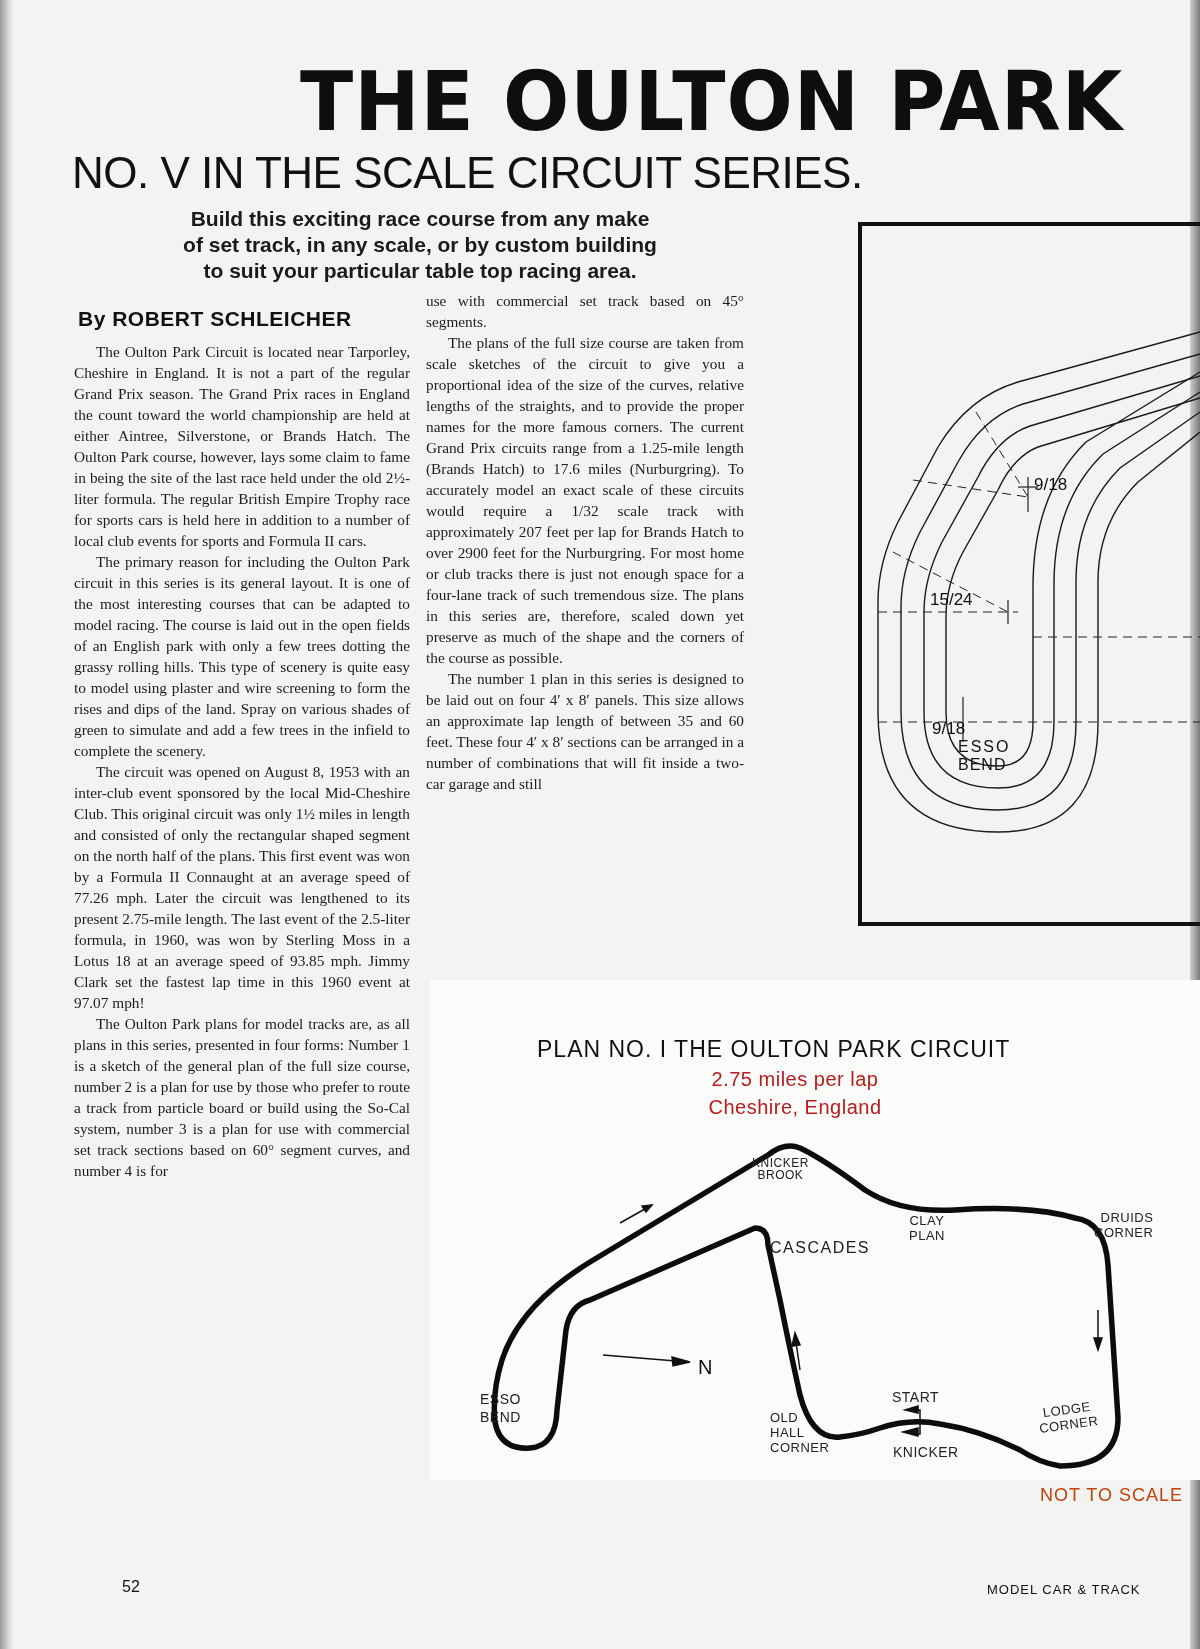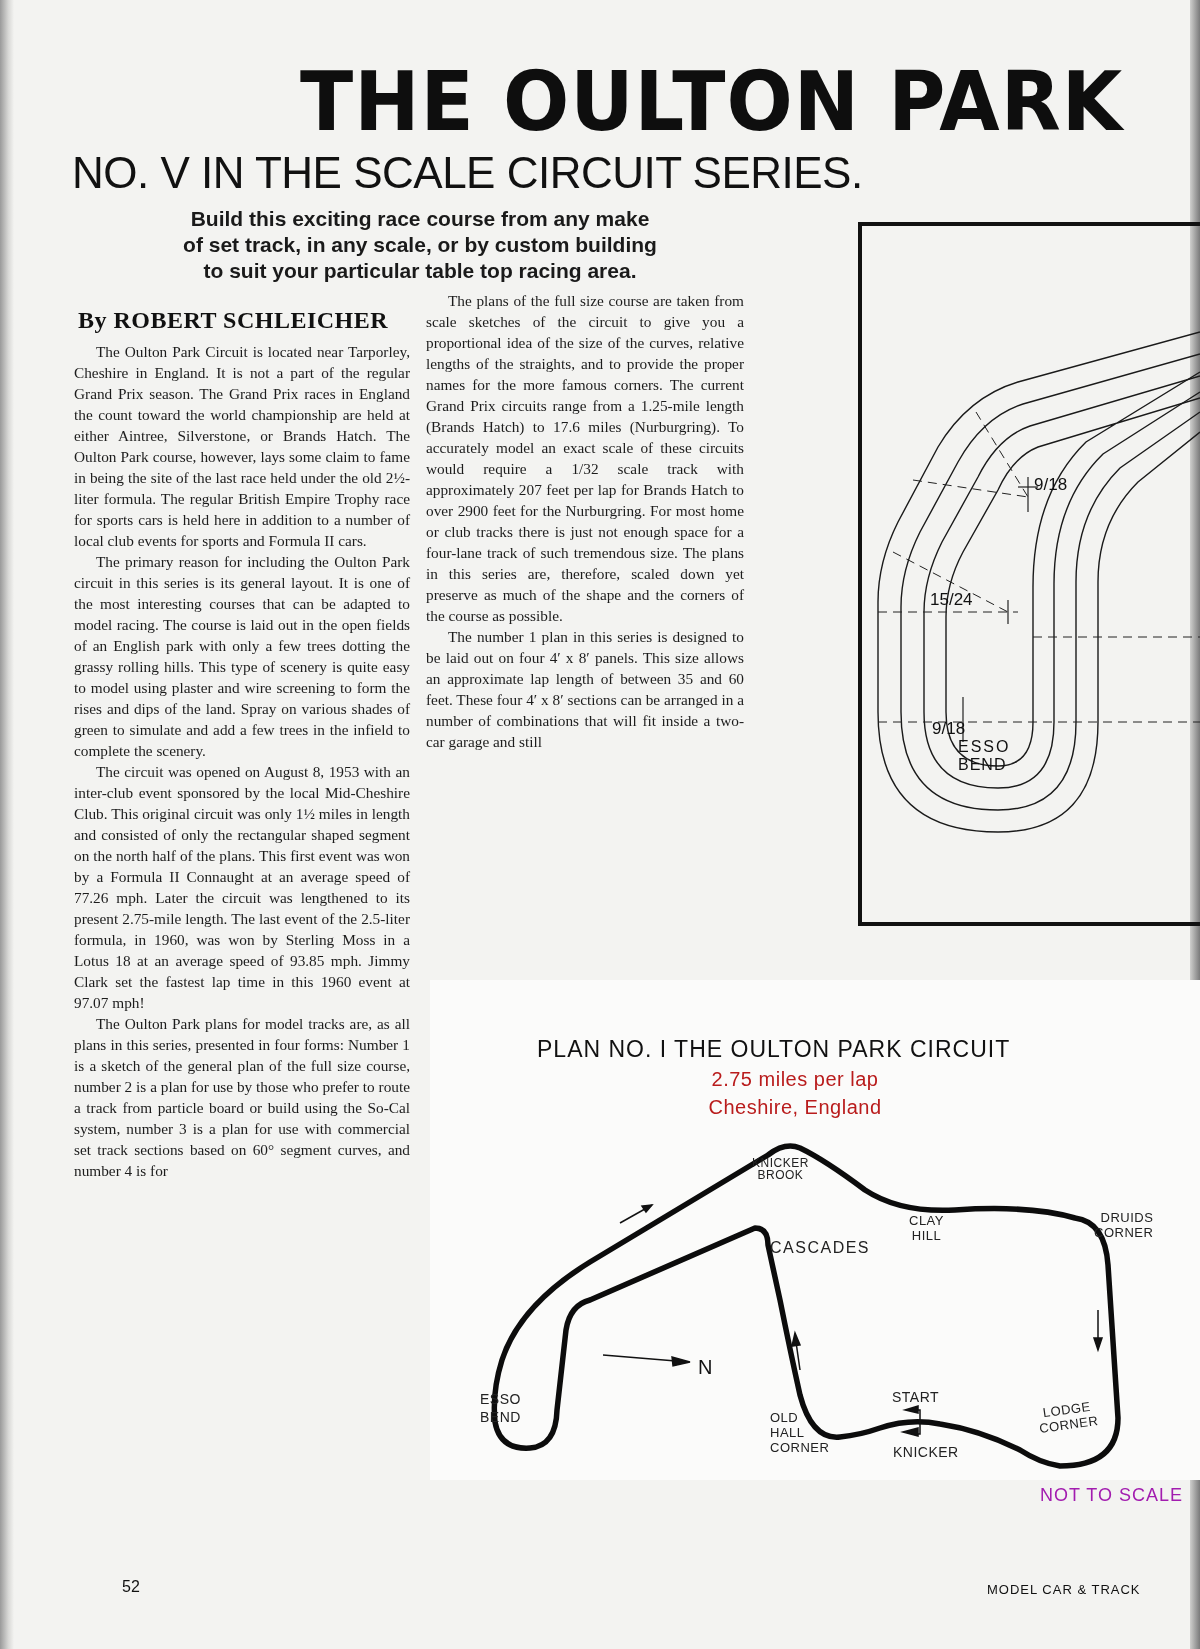--- a/index.html
+++ b/index.html
@@ -30,22 +30,22 @@
     font-size: 44px; line-height: 50px; color: #111; white-space: nowrap;
     letter-spacing: -0.5px;
   }
   .deck {
     position: absolute; left: 100px; top: 206px; width: 640px;
     font-family: "Liberation Sans", sans-serif; font-weight: bold;
     font-size: 21px; line-height: 26px; text-align: center; color: #1a1a1a;
   }
   .byline {
     position: absolute; left: 78px; top: 307px;
-    font-family: Liberation Serif, serif; font-weight: bold;
-    font-size: 24px; letter-spacing: 0.5px; color: #111; white-space: nowrap;
+    font-family: Liberation Sans, sans-serif; font-weight: bold;
+    font-size: 21px; letter-spacing: 0.5px; color: #111; white-space: nowrap;
   }
   .col {
     position: absolute; font-size: 15.3px; line-height: 21px;
     text-align: justify; color: #1c1c1c;
   }
   .col p { margin: 0; text-indent: 22px; }
   .col p.noindent { text-indent: 0; }
   .col-1 { left: 74px; top: 341px; width: 336px; }
   .col-2 { left: 426px; top: 290px; width: 318px; }
 
@@ -74,21 +74,21 @@
   .circuit-svg { position: absolute; left: 0; top: 0; }
   .lbl {
     position: absolute; font-family: "Liberation Sans", sans-serif;
     font-size: 13px; line-height: 15px; color: #222; text-align: center;
     letter-spacing: 0.5px; white-space: nowrap;
   }
   .lbl span { display: block; }
   .not-to-scale {
     position: absolute; left: 1040px; top: 1485px;
     font-family: "Liberation Sans", sans-serif; font-size: 18px;
-    letter-spacing: 1px; color: #a21caf; white-space: nowrap;
+    letter-spacing: 1px; color: #c2410c; white-space: nowrap;
   }
   .page-number {
     position: absolute; left: 74px; top: 1578px;
     font-family: "Liberation Sans", sans-serif; font-size: 16px; color: #111; margin-left: 48px;
   }
   .footer-pub {
     position: absolute; left: 987px; top: 1582px;
     font-family: "Liberation Sans", sans-serif; font-size: 13px;
     letter-spacing: 1px; color: #111; white-space: nowrap;
   }
@@ -109,20 +109,21 @@
 <div class="byline">By ROBERT SCHLEICHER</div>
 
 <div class="col col-1">
   <p>The Oulton Park Circuit is located near Tarporley, Cheshire in England. It is not a part of the regular Grand Prix season. The Grand Prix races in England the count toward the world championship are held at either Aintree, Silverstone, or Brands Hatch. The Oulton Park course, however, lays some claim to fame in being the site of the last race held under the old 2½-liter formula. The regular British Empire Trophy race for sports cars is held here in addition to a number of local club events for sports and Formula II cars.</p>
   <p>The primary reason for including the Oulton Park circuit in this series is its general layout. It is one of the most interesting courses that can be adapted to model racing. The course is laid out in the open fields of an English park with only a few trees dotting the grassy rolling hills. This type of scenery is quite easy to model using plaster and wire screening to form the rises and dips of the land. Spray on various shades of green to simulate and add a few trees in the infield to complete the scenery.</p>
   <p>The circuit was opened on August 8, 1953 with an inter-club event sponsored by the local Mid-Cheshire Club. This original circuit was only 1½ miles in length and consisted of only the rectangular shaped segment on the north half of the plans. This first event was won by a Formula II Connaught at an average speed of 77.26 mph. Later the circuit was lengthened to its present 2.75-mile length. The last event of the 2.5-liter formula, in 1960, was won by Sterling Moss in a Lotus 18 at an average speed of 93.85 mph. Jimmy Clark set the fastest lap time in this 1960 event at 97.07 mph!</p>
   <p>The Oulton Park plans for model tracks are, as all plans in this series, presented in four forms: Number 1 is a sketch of the general plan of the full size course, number 2 is a plan for use by those who prefer to route a track from particle board or build using the So-Cal system, number 3 is a plan for use with commercial set track sections based on 60° segment curves, and number 4 is for</p>
 </div>
 
 <div class="col col-2">
+  <p class="noindent">use with commercial set track based on 45° segments.</p>
   <p>The plans of the full size course are taken from scale sketches of the circuit to give you a proportional idea of the size of the curves, relative lengths of the straights, and to provide the proper names for the more famous corners. The current Grand Prix circuits range from a 1.25-mile length (Brands Hatch) to 17.6 miles (Nurburgring). To accurately model an exact scale of these circuits would require a 1/32 scale track with approximately 207 feet per lap for Brands Hatch to over 2900 feet for the Nurburgring. For most home or club tracks there is just not enough space for a four-lane track of such tremendous size. The plans in this series are, therefore, scaled down yet preserve as much of the shape and the corners of the course as possible.</p>
   <p>The number 1 plan in this series is designed to be laid out on four 4′ x 8′ panels. This size allows an approximate lap length of between 35 and 60 feet. These four 4′ x 8′ sections can be arranged in a number of combinations that will fit inside a two-car garage and still</p>
 </div>
 
 <div class="framed-plan">
   <svg width="342" height="706" viewBox="0 0 342 706">
     <rect x="2" y="2" width="360" height="700" fill="none" stroke="#111" stroke-width="4"></rect>
 
     <g fill="none" stroke="#1a1a1a" stroke-width="1.4">
       <path d="M 342 110 L 160 160 Q 110 175 80 225 L 40 300 Q 20 340 20 380 L 20 490 Q 20 610 140 610 Q 240 610 240 500 L 240 360 Q 240 300 280 260 L 342 210"></path>
@@ -208,21 +209,21 @@
 
 <div class="lbl" style="left:752px; top:1157px; font-size:12px; line-height:12px;">
   <span>KNICKER</span>
   <span>BROOK</span>
 </div>
 <div class="lbl" style="left:770px; top:1240px; font-size:16px; letter-spacing:1.5px;">
   <span>CASCADES</span>
 </div>
 <div class="lbl" style="left:909px; top:1213px;">
   <span>CLAY</span>
-  <span>HILL</span>
+  <span>PLAN</span>
 </div>
 <div class="lbl" style="left:1094px; top:1210px; text-align:right;">
   <span>DRUIDS</span>
   <span>CORNER</span>
 </div>
 <div class="lbl" style="left:480px; top:1390px; font-size:14px; line-height:18px; text-align:left;">
   <span>ESSO</span>
   <span>BEND</span>
 </div>
 <div class="lbl" style="left:770px; top:1410px; text-align:left;">

